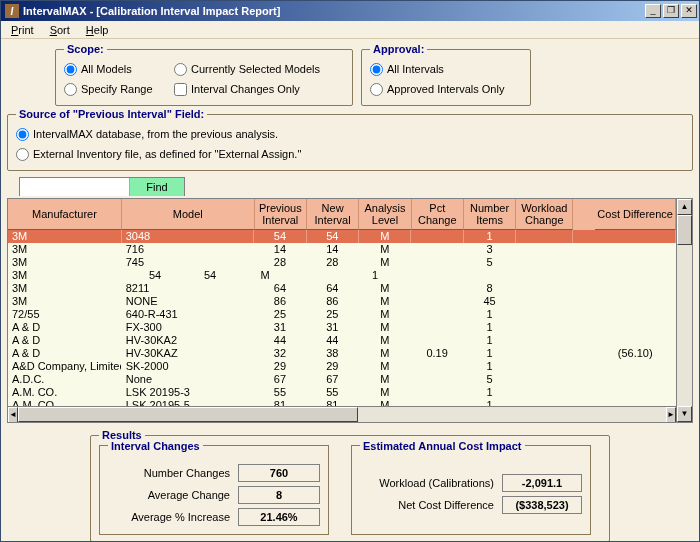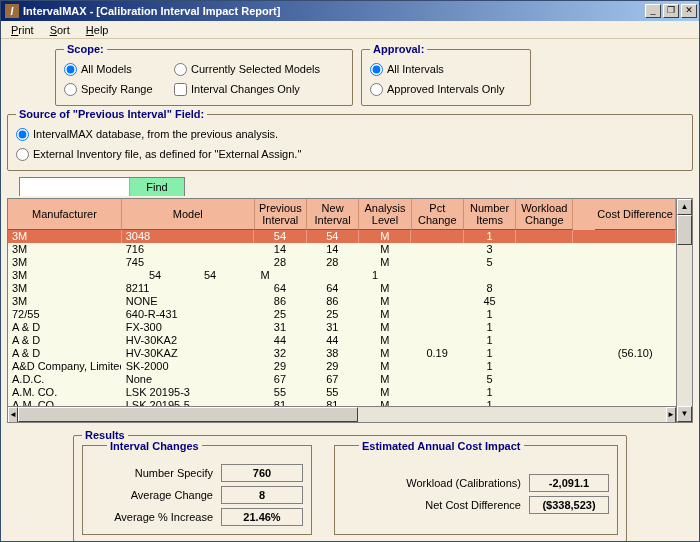--- a/index.html
+++ b/index.html
@@ -42,21 +42,21 @@
 .strack{flex:1;background:#e8e4d8;position:relative;}
 .sthumb{position:absolute;top:0;left:0;right:0;height:30px;background:#d4d0c8;border:1px solid #fff;border-right-color:#404040;border-bottom-color:#404040;}
 .hscroll { height:16px; display:flex; background:#e8e4d8; border-top:1px solid #808080;}
 .hstrack{flex:1;position:relative;}
 .hsthumb{position:absolute;left:0;top:0;bottom:0;width:340px;background:#d4d0c8;border:1px solid #fff;border-right-color:#404040;border-bottom-color:#404040;}
 .tablecontainer{flex:1;display:flex;overflow:hidden;}
 .tableleft{flex:1;display:flex;flex-direction:column;overflow:hidden;}
 .results { margin-top:4px; display:flex; justify-content:center; }
 .results fieldset{ padding:4px 8px 6px 8px;}
 .reswrap{display:flex; gap:8px;}
-.resfield{border:1px solid #8a7a5a; padding:4px 8px 6px 24px;}
+.resfield{border:1px solid #8a7a5a; padding:4px 8px 6px 8px;}
 .reslegend{color:#000080;font-weight:bold;font-size:11px;position:relative;top:-10px;background:#f5f0e1;padding:0 3px;display:inline-block;}
 .resrow{display:flex;align-items:center;justify-content:flex-end;gap:8px;height:22px;}
 .resval{border:1px solid #808080;background:#f5f0e1;width:82px;text-align:center;padding:2px 2px;font-weight:bold;}
 .resval.wide{width:80px;}
 </style>
 </head>
 <body>
 
 <div class="window">
   <div class="titlebar">
@@ -318,33 +318,33 @@
       </div>
     </div>
 
     <div class="results">
       <fieldset style="width:520px;">
         <legend>Results</legend>
         <div class="reswrap">
           <div class="resfield" style="width:230px;">
             <span class="reslegend">Interval Changes</span>
             <div class="resrow">
-                <span>Number Specify</span>
+                <span>Number Changes</span>
                 <div class="resval">760</div>
               </div>
             <div class="resrow">
                 <span>Average Change</span>
                 <div class="resval">8</div>
               </div>
             <div class="resrow">
                 <span>Average % Increase</span>
                 <div class="resval">21.46%</div>
               </div>
           </div>
-          <div class="resfield" style="width:284px;margin-left:14px;">
+          <div class="resfield" style="width:240px;margin-left:14px;">
             <span class="reslegend">Estimated Annual Cost Impact</span>
             <div style="height:10px;"></div>
             <div class="resrow">
                 <span>Workload (Calibrations)</span>
                 <div class="resval wide">-2,091.1</div>
               </div>
             <div class="resrow">
                 <span>Net Cost Difference</span>
                 <div class="resval wide">($338,523)</div>
               </div>

